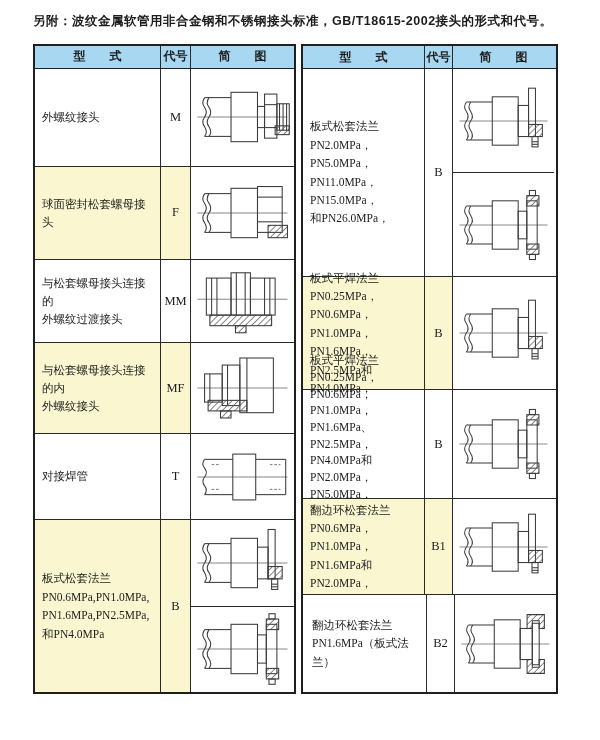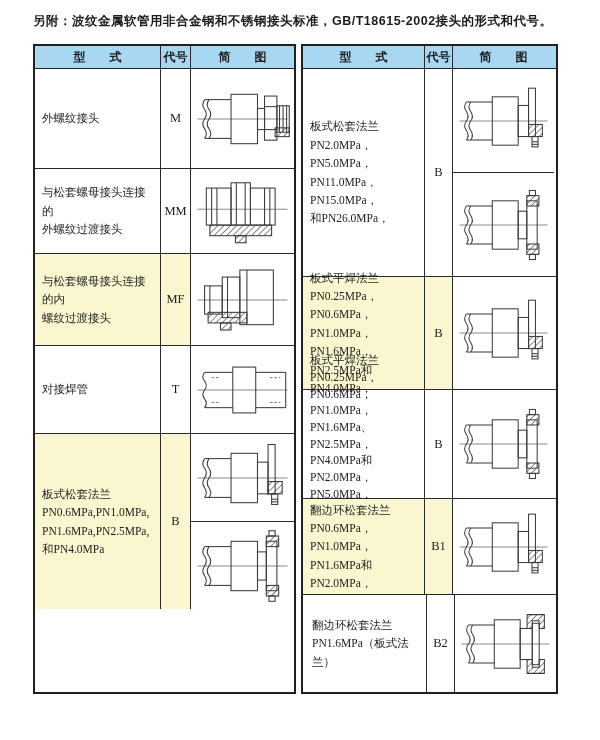--- a/index.html
+++ b/index.html
@@ -170,37 +170,48 @@
     <div class="c c-code">M</div>
     <div class="c c-diag">
       <div class="dcell">
           <svg class="diag-svg" width="97" height="76">
             <use href="#sym-male-thread-fitting"></use>
           </svg>
         </div>
     </div>
   </div>
 
+  <div class="row" style="height:95px">
+    <div class="c c-type hl">球面密封松套螺母接头</div>
+    <div class="c c-code hl">F</div>
+    <div class="c c-diag">
+      <div class="dcell">
+          <svg class="diag-svg" width="97" height="76">
+            <use href="#sym-loose-nut-fitting"></use>
+          </svg>
+        </div>
+    </div>
+  </div>
 
   <div class="row" style="height:85px">
     <div class="c c-type">与松套螺母接头连接的
 外螺纹过渡接头</div>
     <div class="c c-code">MM</div>
     <div class="c c-diag">
       <div class="dcell">
           <svg class="diag-svg" width="97" height="76">
             <use href="#sym-male-male-adapter"></use>
           </svg>
         </div>
     </div>
   </div>
 
   <div class="row" style="height:92px">
     <div class="c c-type hl">与松套螺母接头连接的内
-螺纹过渡接头</div>
+外螺纹接头</div>
     <div class="c c-code hl">MF</div>
     <div class="c c-diag">
       <div class="dcell">
           <svg class="diag-svg" width="97" height="78">
             <use href="#sym-male-female-adapter"></use>
           </svg>
         </div>
     </div>
   </div>
 

